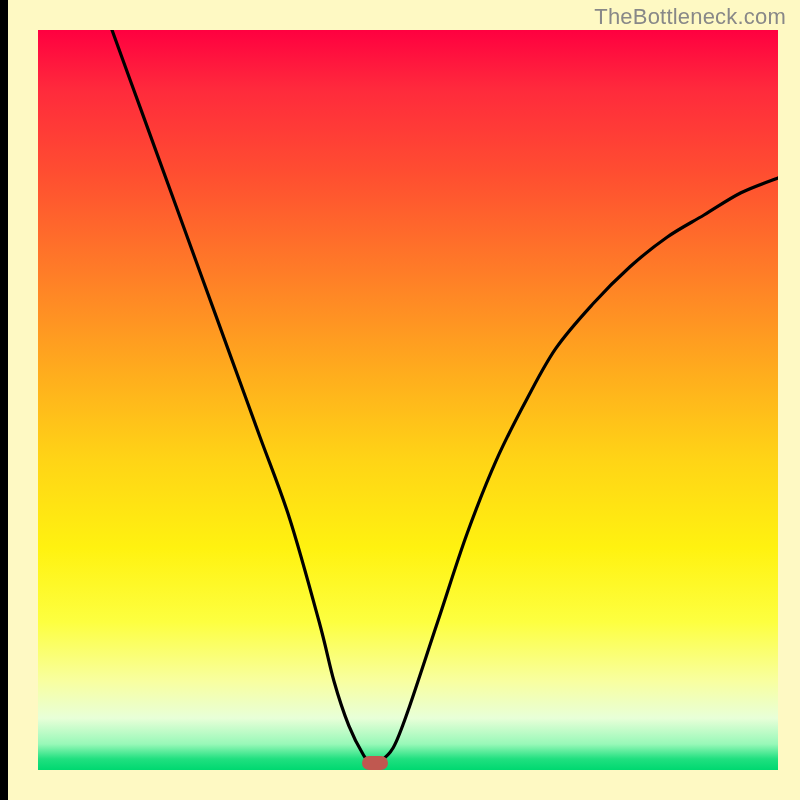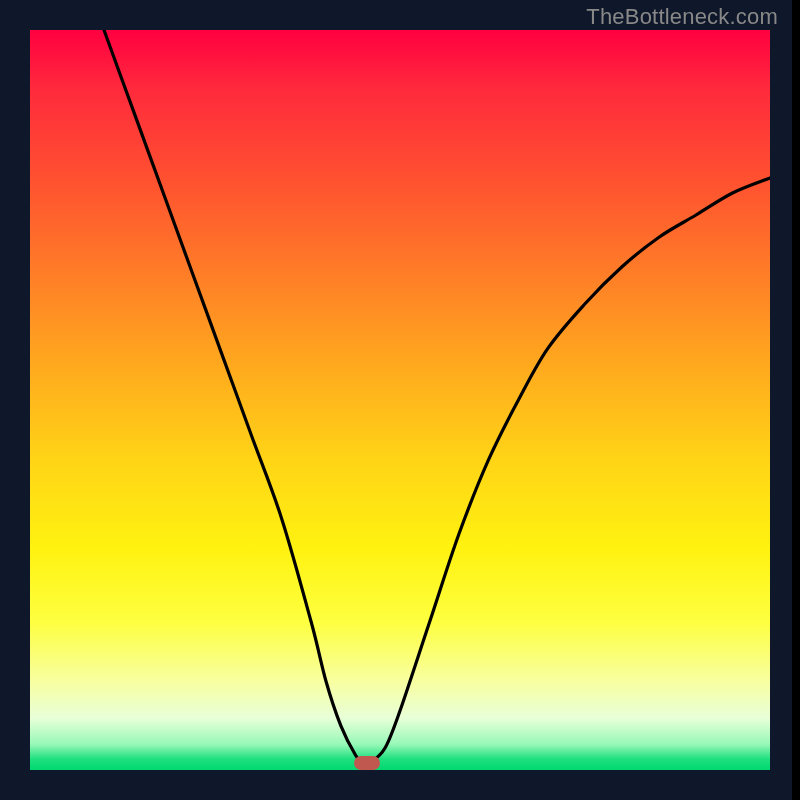--- a/index.html
+++ b/index.html
@@ -6,25 +6,25 @@
     margin: 0;
     padding: 0;
     width: 800px;
     height: 800px;
     background: #000;
     overflow: hidden;
     font-family: Arial, Helvetica, sans-serif;
   }
   .frame {
     position: absolute;
-    left: 0;
+    left: 8px;
     top: 0;
     width: 792px;
     height: 800px;
-    background: #0f172a;
+    background: #fef9c3;
   }
   .plot {
     position: absolute;
     left: 30px;
     top: 30px;
     width: 740px;
     height: 740px;
     background: linear-gradient(to bottom,
       #ff0040 0%,
       #ff2a3c 8%,

